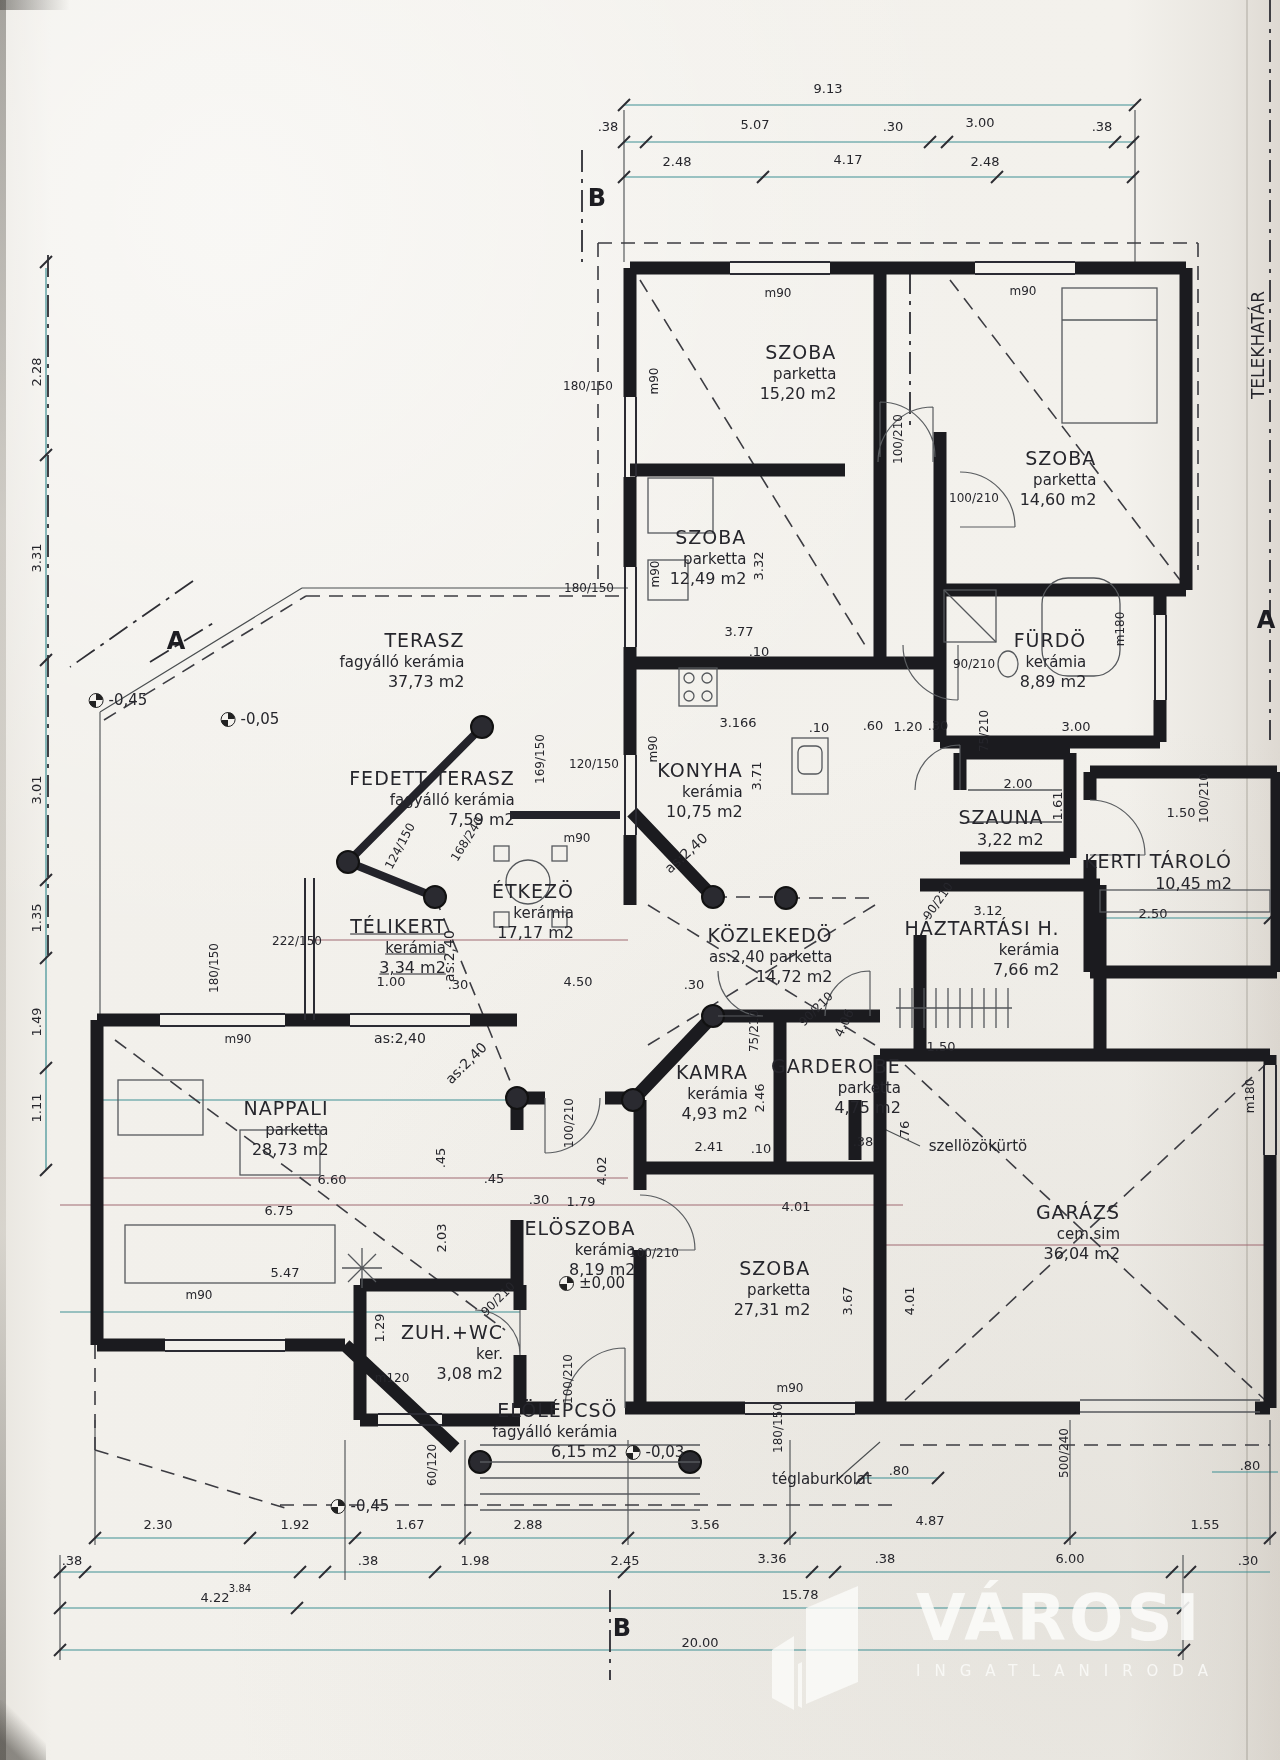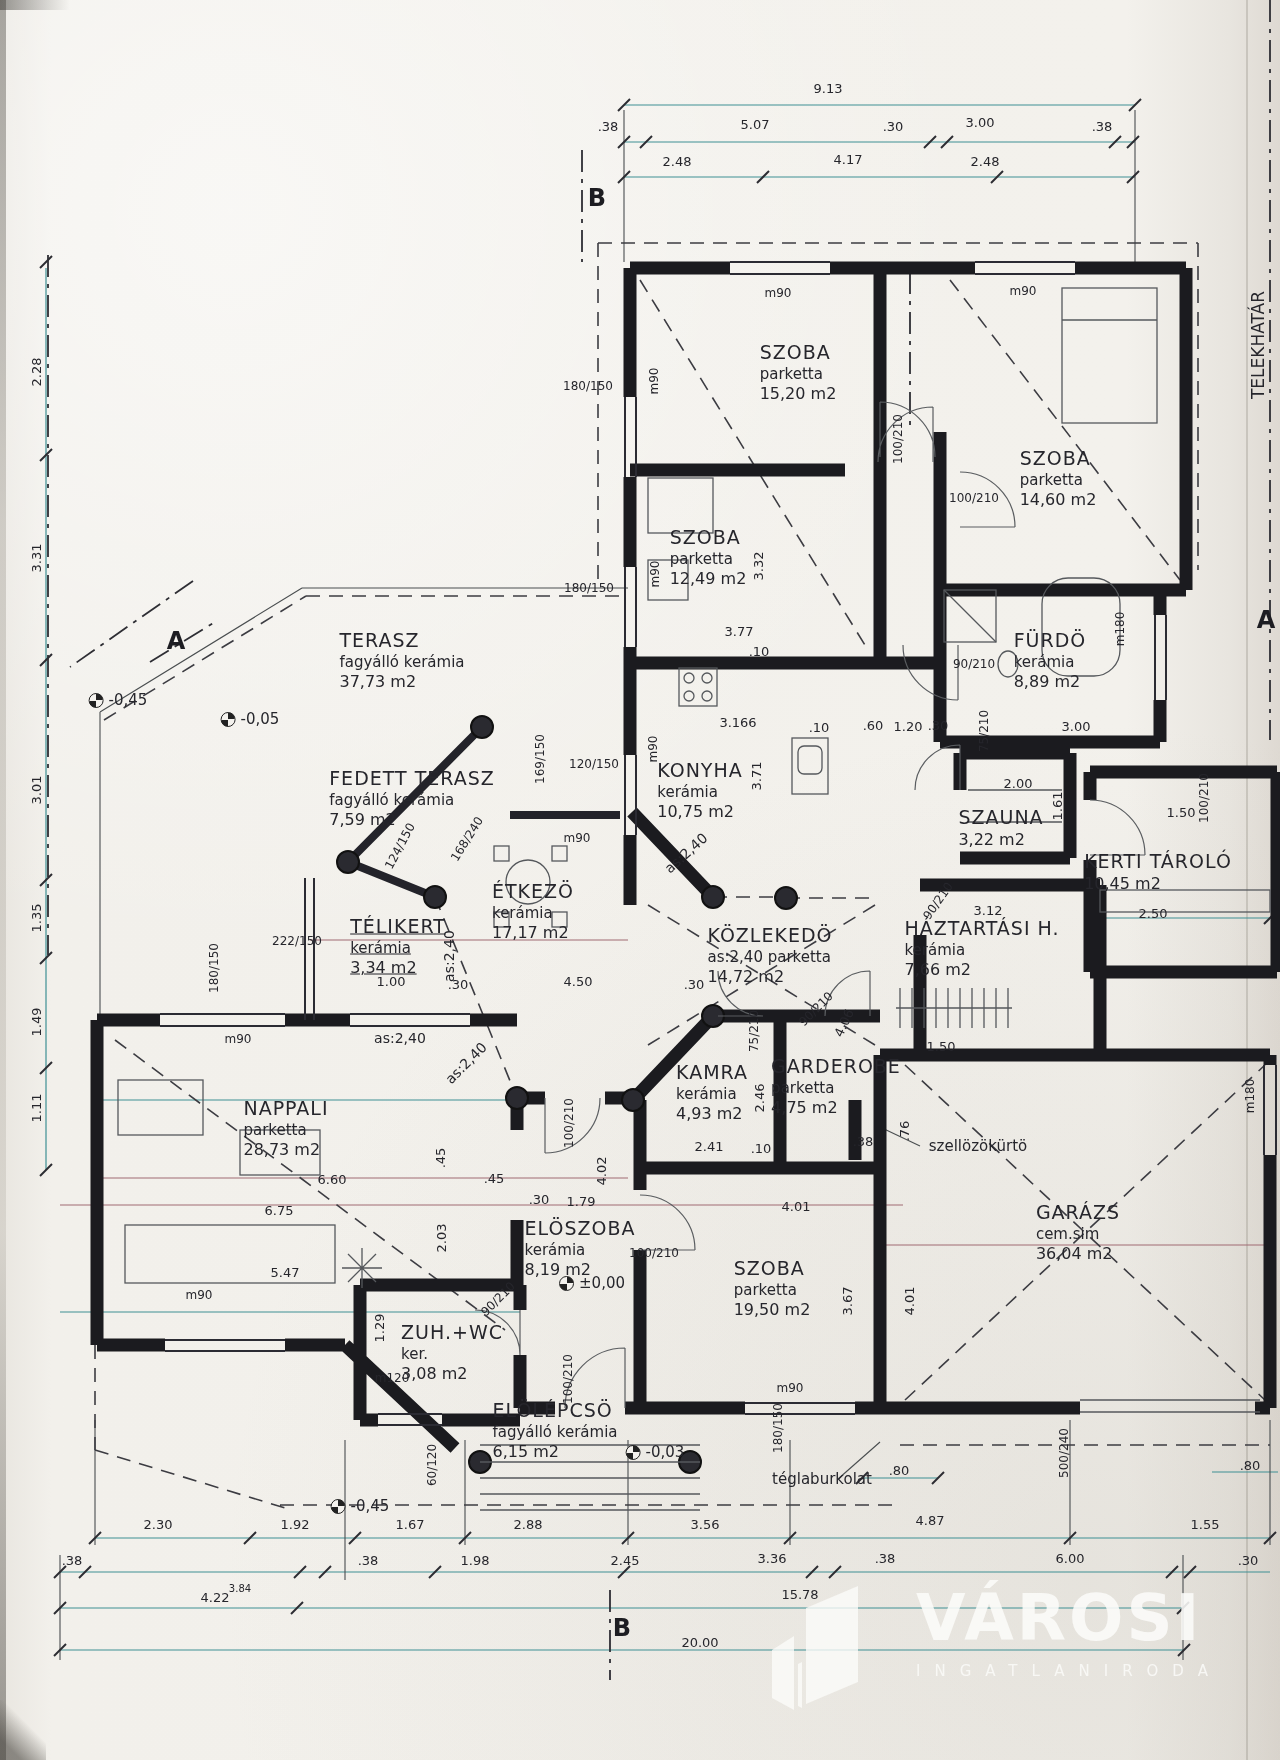--- a/index.html
+++ b/index.html
@@ -21,21 +21,21 @@
   .t{stroke:#4a4e50;stroke-width:1.1;fill:none;}
   .tc{stroke:#3e8f93;stroke-width:1.2;fill:none;}
   .tr{stroke:#a06a72;stroke-width:1;fill:none;}
   .d{stroke:#3c3c42;stroke-width:1.6;fill:none;stroke-dasharray:14 9;}
   .dd{stroke:#2e2e34;stroke-width:1.8;fill:none;stroke-dasharray:22 7 4 7;}
   .f{stroke:#55585c;stroke-width:1.3;fill:none;}
   .arc{stroke:#5a5d60;stroke-width:1.2;fill:none;}
   .col{fill:#2a2a30;stroke:#111;stroke-width:2;}
   .win{stroke:#2b2b33;stroke-width:2;fill:none;}
   #labels{position:absolute;left:0;top:0;width:100%;height:100%;}
-  .room{position:absolute;transform:translate(-50%,-50%);text-align:left;color:#26262c;white-space:nowrap;line-height:1.3;}
+  .room{position:absolute;transform:translate(-50%,-50%);text-align:right;color:#26262c;white-space:nowrap;line-height:1.3;}
   .room .rn{font-size:19px;letter-spacing:1px;font-weight:500;}
   .room .rf{font-size:15px;}
   .room .ra{font-size:16px;}
   .lbl{position:absolute;color:#26262c;white-space:nowrap;transform:translate(-50%,-50%);}
   .sec{position:absolute;color:#1d1d22;font-weight:bold;font-size:24px;transform:translate(-50%,-50%);}
   .elev{position:absolute;display:flex;align-items:center;gap:5px;transform:translate(-50%,-50%);color:#26262c;font-size:15px;}
   .esym{width:13px;height:13px;border-radius:50%;border:1.5px solid #222;
     background:conic-gradient(#222 0 90deg,#f4f2ee 90deg 180deg,#222 180deg 270deg,#f4f2ee 270deg);}
   #brand{position:absolute;left:772px;top:1586px;display:flex;align-items:flex-start;gap:26px;opacity:.88;}
   #brand .bt{display:flex;flex-direction:column;margin-left:32px;}
@@ -232,21 +232,21 @@
       <div class="room" style="left: 1050px; top: 660px;">
         <div class="rn">FÜRDÖ</div>
         <div class="rf">kerámia</div>
         <div class="ra">8,89 m2</div>
       </div>
       <div class="room" style="left: 402px; top: 660px;">
         <div class="rn">TERASZ</div>
         <div class="rf">fagyálló kerámia</div>
         <div class="ra">37,73 m2</div>
       </div>
-      <div class="room" style="left: 412px; top: 798px;">
+      <div class="room" style="left: 432px; top: 798px;">
         <div class="rn">FEDETT TERASZ</div>
         <div class="rf">fagyálló kerámia</div>
         <div class="ra">7,59 m2</div>
       </div>
       <div class="room" style="left: 700px; top: 790px;">
         <div class="rn">KONYHA</div>
         <div class="rf">kerámia</div>
         <div class="ra">10,75 m2</div>
       </div>
       <div class="room" style="left: 1001px; top: 828px;">
@@ -293,21 +293,21 @@
         <div class="ra">4,75 m2</div>
       </div>
       <div class="room" style="left: 580px; top: 1248px;">
         <div class="rn">ELÖSZOBA</div>
         <div class="rf">kerámia</div>
         <div class="ra">8,19 m2</div>
       </div>
       <div class="room" style="left: 772px; top: 1288px;">
         <div class="rn">SZOBA</div>
         <div class="rf">parketta</div>
-        <div class="ra">19,50 m2</div>
+        <div class="ra">27,31 m2</div>
       </div>
       <div class="room" style="left: 1078px; top: 1232px;">
         <div class="rn">GARÁZS</div>
         <div class="rf">cem.sim</div>
         <div class="ra">36,04 m2</div>
       </div>
       <div class="room" style="left: 452px; top: 1352px;">
         <div class="rn">ZUH.+WC</div>
         <div class="rf">ker.</div>
         <div class="ra">3,08 m2</div>

